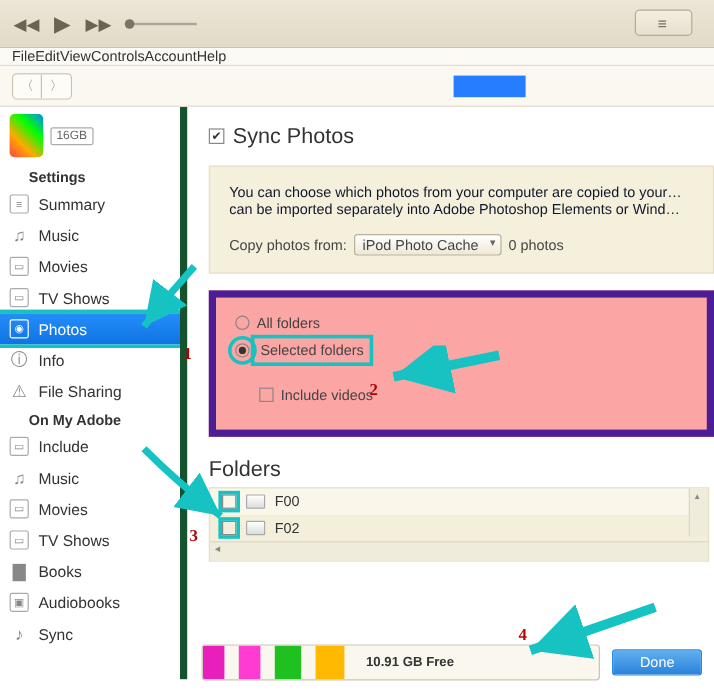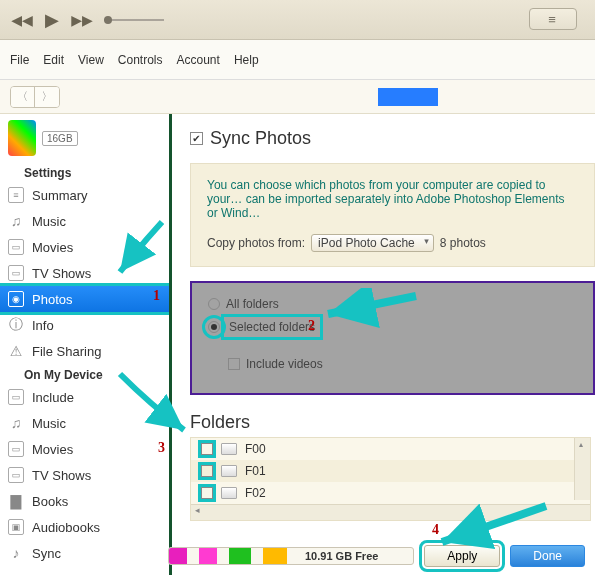--- a/index.html
+++ b/index.html
@@ -7,70 +7,70 @@
 
 .toolbar { height: 40px; background: linear-gradient(#ece6d6, #e0dac8); border-bottom: 1px solid #c8c2b0; display: flex; align-items: center; padding: 0 12px; gap: 12px; }
 .play-controls { display: flex; gap: 10px; align-items: center; }
 .play-btn { width: 20px; height: 20px; display: flex; align-items: center; justify-content: center; color: #6b6452; font-size: 14px; cursor: pointer; }
 .vol { width: 60px; height: 2px; background: #aaa49a; position: relative; }
 .vol::after { content: ''; position: absolute; left: 0; top: -3px; width: 8px; height: 8px; background: #7a7466; border-radius: 50%; }
 .apple { position: absolute; left: 50%; top: 8px; transform: translateX(-50%); font-size: 24px; color: #888; }
 .view-sel { position: absolute; right: 18px; top: 8px; width: 48px; height: 22px; border: 1px solid #b2ac9a; border-radius: 4px; background: linear-gradient(#f3eedf,#e6e0cf); display: flex; align-items: center; justify-content: center; color: #7a7466; }
 .view-sel span { letter-spacing: 2px; }
 
-.menubar { height: 40px; border-bottom: 1px solid #ddd; display: flex; align-items: center; padding-left: 10px; gap: 14px; font-size: 12px; background: #fbfaf5; }
+.menubar { height: 15px; border-bottom: 1px solid #ddd; display: flex; align-items: center; padding-left: 10px; gap: 0; font-size: 12px; background: #fbfaf5; }
 .menubar span { cursor: pointer; }
 
 .navbar { height: 34px; background: #faf8f0; border-bottom: 1px solid #e2ddc9; display: flex; align-items: center; padding: 0 10px; position: relative; }
 .navbtns { display: flex; border: 1px solid #c8c2b0; border-radius: 4px; overflow: hidden; }
 .navbtns div { width: 24px; height: 20px; background: #fdfcf6; display: flex; align-items: center; justify-content: center; font-size: 11px; color: #888; }
 .navbtns div:first-child { border-right: 1px solid #c8c2b0; }
 .blue-blur { position: absolute; left: 378px; width: 60px; height: 18px; background: #267dff; filter: blur(0.5px); }
 
 .main { display: flex; height: calc(100% - 98px); }
-.sidebar { width: 172px; border-right: 3px solid #14532d; overflow: hidden; }
+.sidebar { width: 156px; border-right: 6px solid #14532d; overflow: hidden; }
 .dev-thumb { padding: 6px 8px; display: flex; gap: 6px; align-items: center; }
 .thumb { width: 28px; height: 36px; background: linear-gradient(45deg,#f44,#fa0,#0f0,#08f); border-radius: 4px; }
 .cap-badge { border: 1px solid #aaa; border-radius: 2px; padding: 1px 4px; font-size: 10px; color: #666; }
 
 .section-h { font-weight: bold; padding: 4px 8px 2px; font-size: 12px; margin-left: 16px; }
 .side-item { display: flex; align-items: center; gap: 8px; padding: 5px 8px; font-size: 13px; cursor: pointer; color: #333; position: relative; }
 .side-icon { width: 16px; height: 16px; display: flex; align-items: center; justify-content: center; color: #888; border: 1px solid #aaa; border-radius: 2px; font-size: 9px; }
 .side-icon.plain { border: none; font-size: 14px; }
 .selected { background: linear-gradient(#258df9,#0e74e3); color: #fff; }
 .selected .side-icon { color: #fff; border-color: #fff; }
 .hilite-teal { outline: 3px solid #16c2c2; }
 
 .content { flex: 1; padding: 14px 0 0 18px; overflow: hidden; position: relative; }
 .sync-head { display: flex; align-items: center; gap: 7px; font-size: 18px; font-weight: 300; margin-bottom: 14px; }
 .chk { width: 13px; height: 13px; border: 1px solid #888; display: inline-flex; align-items: center; justify-content: center; font-size: 10px; }
 .panel { background: #f5f0dc; border: 1px solid #e6dfc6; padding: 14px 16px; margin-bottom: 14px; }
-.panel p { font-size: 12px; color: #0f766e; margin-bottom: 14px; }
+.panel p { font-size: 12px; color: #0f172a; margin-bottom: 14px; }
 .copy-row { display: flex; align-items: center; gap: 6px; font-size: 12px; color: #444; }
 .select-fake { border: 1px solid #b9b29a; border-radius: 3px; background: linear-gradient(#fff,#eee8d6); padding: 1px 18px 1px 6px; position: relative; font-size: 12px; }
 .select-fake::after { content: '▾'; position: absolute; right: 4px; top: 1px; font-size: 9px; color: #666; }
 
-.opts { background: #a3a3a3; border: 2px solid #4c1d95; padding: 14px 16px; margin-bottom: 10px; }
+.opts { background: #fca5a5; border: 6px solid #4c1d95; padding: 14px 16px; margin-bottom: 10px; }
 .radio-row { display: flex; align-items: center; gap: 6px; font-size: 12px; margin-bottom: 8px; color: #444; position: relative; }
 .radio { width: 12px; height: 12px; border: 1px solid #888; border-radius: 50%; display: inline-flex; align-items: center; justify-content: center; }
 .radio.on::after { content: ''; width: 6px; height: 6px; background: #333; border-radius: 50%; }
 
 .folders-h { font-size: 18px; font-weight: 300; margin: 17px 0 4px; }
 .folder-list { border: 1px solid #e6dfc6; background: #faf7ea; position: relative; }
 .folder-row { display: flex; align-items: center; gap: 8px; padding: 4px 10px; font-size: 12px; }
 .folder-row:nth-child(even) { background: #f4efdb; }
 .fchk { width: 12px; height: 12px; border: 1px solid #888; }
 .ficon { width: 16px; height: 12px; background: linear-gradient(#fff,#ddd); border: 1px solid #aaa; border-radius: 1px; }
 .scroll-v { position: absolute; right: 0; top: 0; bottom: 20px; width: 16px; background: #f0ecdc; border-left: 1px solid #ddd7c2; }
 .scroll-v::before { content: '▴'; position: absolute; top: 2px; left: 4px; font-size: 8px; color: #888; }
 .scroll-h { height: 16px; background: #f0ecdc; border-top: 1px solid #ddd7c2; position: relative; }
 .scroll-h::before { content: '◂'; position: absolute; left: 4px; top: 0; font-size: 9px; color: #888; }
 
 .footer { position: absolute; bottom: 8px; left: 168px; right: 10px; display: flex; align-items: center; gap: 10px; }
-.storage { display: flex; align-items: center; height: 18px; border: 1px solid #cbc5b4; border-radius: 3px; overflow: hidden; background: #f9f7ee; flex: 1; gap: 12px; }
+.storage { display: flex; align-items: center; height: 30px; border: 1px solid #cbc5b4; border-radius: 3px; overflow: hidden; background: #f9f7ee; flex: 1; gap: 12px; }
 .seg { height: 100%; }
 .free-label { font-size: 11px; padding: 0 6px; font-weight: bold; color: #333; white-space: nowrap; }
 .btn { padding: 3px 22px; font-size: 12px; border: 1px solid #b9b29a; background: linear-gradient(#fdfdf8,#eae5d0); border-radius: 3px; cursor: pointer; }
 .btn.primary { border-color: #2b87e0; background: linear-gradient(#60b0f0,#2a82da); color: #fff; }
 
 .anno-num { position: absolute; font-family: "Times New Roman", serif; font-size: 14px; font-weight: bold; color: #b30000; z-index: 50; }
 .arrow { position: absolute; z-index: 40; pointer-events: none; }
 </style>
 </head>
 <body>
@@ -135,21 +135,21 @@
       </div>
     <div class="side-item">
         <span class="side-icon plain">ⓘ</span>
         <span>Info</span>
       </div>
     <div class="side-item">
         <span class="side-icon plain">⚠</span>
         <span>File Sharing</span>
       </div>
 
-    <div class="section-h">On My Device</div>
+    <div class="section-h">On My Adobe</div>
     <div class="side-item">
         <span class="side-icon">▭</span>
         <span>Include</span>
       </div>
     <div class="side-item">
         <span class="side-icon plain">♫</span>
         <span>Music</span>
       </div>
     <div class="side-item">
         <span class="side-icon">▭</span>
@@ -177,21 +177,21 @@
     <div class="sync-head">
       <span class="chk">✔</span>
       <span>Sync Photos</span>
     </div>
 
     <div class="panel">
       <p>You can choose which photos from your computer are copied to your… can be imported separately into Adobe Photoshop Elements or Wind…</p>
       <div class="copy-row">
         <span>Copy photos from:</span>
         <span class="select-fake">iPod Photo Cache</span>
-        <span>8 photos</span>
+        <span>0 photos</span>
       </div>
     </div>
 
     <div class="opts">
       <div class="radio-row">
         <span class="radio"></span>
         <span>All folders</span>
       </div>
       <div class="radio-row">
         <span class="radio on hilite-teal" style="outline-offset:3px;"></span>
@@ -202,46 +202,40 @@
         <span>Include videos</span>
       </div>
     </div>
 
     <div class="folders-h">Folders</div>
     <div class="folder-list" style="width:calc(100% - 4px);">
       <div class="folder-row">
         <span class="fchk hilite-teal"></span>
         <span class="ficon"></span>
         <span>F00</span>
-      </div>
-      <div class="folder-row">
-        <span class="fchk hilite-teal"></span>
-        <span class="ficon"></span>
-        <span>F01</span>
       </div>
       <div class="folder-row">
         <span class="fchk hilite-teal"></span>
         <span class="ficon"></span>
         <span>F02</span>
       </div>
       <div class="scroll-v"></div>
       <div class="scroll-h"></div>
     </div>
   </div>
 </div>
 
 <div class="footer">
   <div class="storage">
     <div class="seg" style="background:#e81fbd;width:18px;"></div>
     <div class="seg" style="background:#ff3bd1;width:18px;"></div>
     <div class="seg" style="background:#1fc01f;width:22px;"></div>
     <div class="seg" style="background:#ffba00;width:24px;"></div>
     <span class="free-label">10.91 GB Free</span>
   </div>
-  <button class="btn hilite-teal" style="outline-offset:2px;">Apply</button>
   <button class="btn primary">Done</button>
 </div>
 
 <div class="anno-num" style="left:153px; top:288px;">1</div>
 <div class="anno-num" style="left:308px; top:318px;">2</div>
 <div class="anno-num" style="left:158px; top:440px;">3</div>
 <div class="anno-num" style="left:432px; top:522px;">4</div>
 
 <svg class="arrow" style="left:110px; top:216px;" width="60" height="60">
   <defs>

